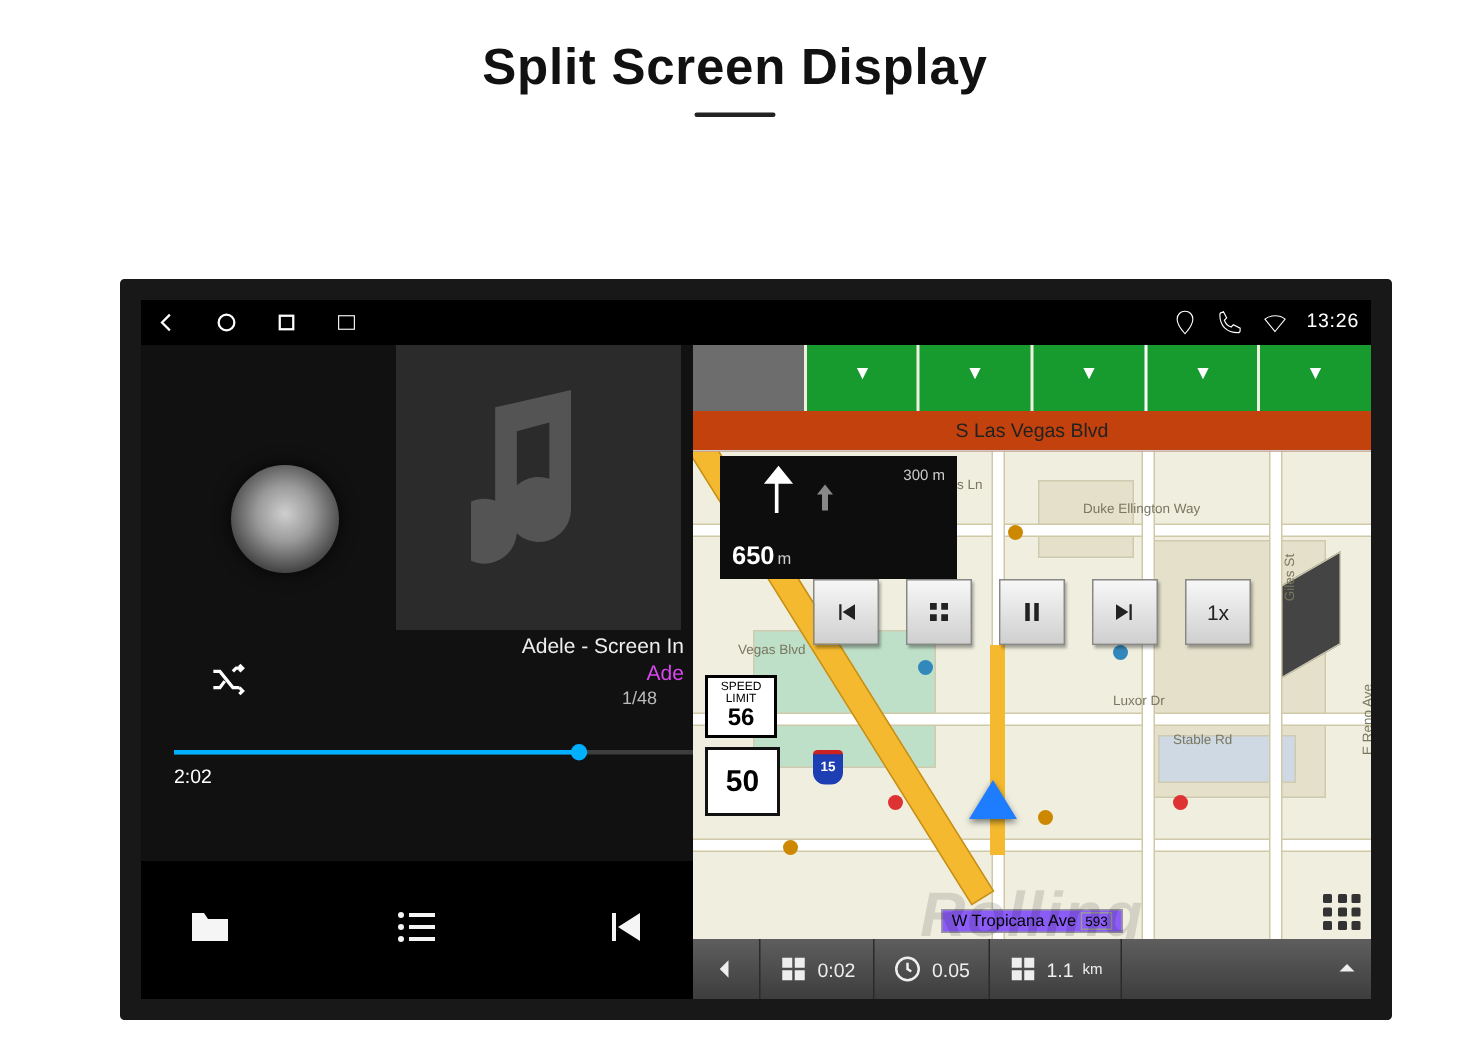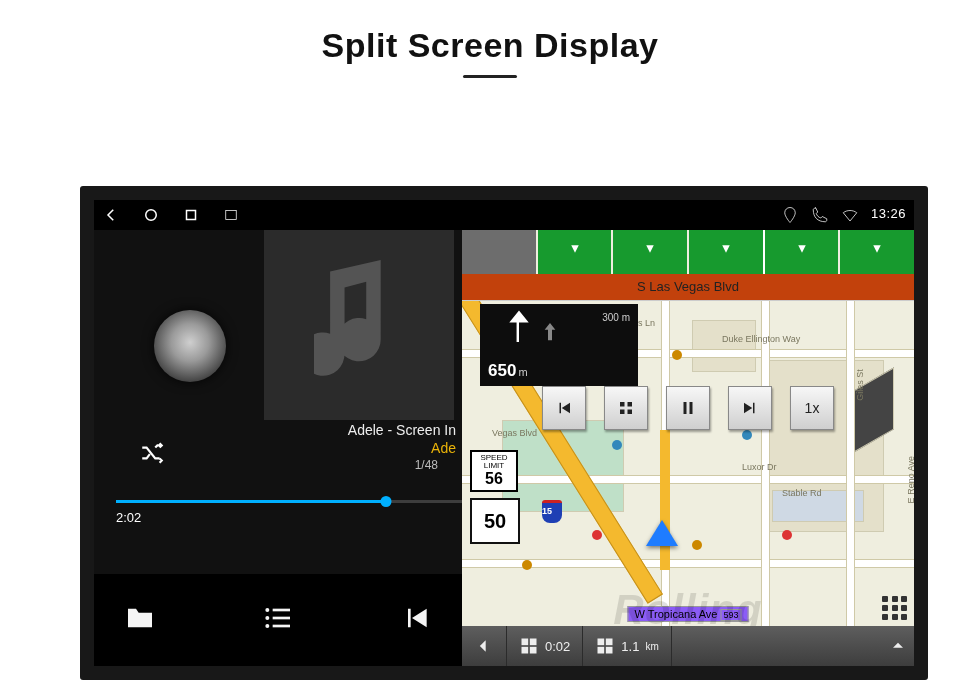--- a/index.html
+++ b/index.html
@@ -13,21 +13,21 @@
   .sb-right{gap:12px}
   .sb-ico{width:18px;height:18px;display:flex;align-items:center;justify-content:center}
   .sb-ico svg{stroke:#fff;fill:none;width:18px;height:18px}
   .clock{font-size:13px;color:#fff;letter-spacing:.5px}
   .split{position:absolute;top:30px;bottom:0;left:0;right:0;display:flex}
   .music{flex:0 0 368px;background:#111;position:relative;color:#fff;overflow:hidden}
   .art{position:absolute;left:170px;top:0;width:190px;height:190px;background:#2b2b2b;display:flex;align-items:center;justify-content:center}
   .art svg{width:90px;height:130px;fill:#545454}
   .joy{position:absolute;left:60px;top:80px;width:72px;height:72px;border-radius:50%;background:radial-gradient(circle at 50% 45%,#cfcfcf 0%,#9a9a9a 35%,#353535 80%,#111 100%);box-shadow:0 0 12px rgba(0,0,0,.8)}
   .track{position:absolute;left:220px;top:192px;right:6px;text-align:right;font-size:14px;color:#eee}
-  .artist{position:absolute;left:220px;top:210px;right:6px;text-align:right;font-size:14px;color:#eab308}
+  .artist{position:absolute;left:220px;top:210px;right:6px;text-align:right;font-size:14px;color:#d946ef}
   .counter{position:absolute;left:220px;top:228px;right:24px;text-align:right;font-size:12px;color:#bbb}
   .shuffle{position:absolute;left:45px;top:210px;color:#fff}
   .shuffle svg{width:26px;height:26px;stroke:#fff;fill:none;stroke-width:2}
   .progress{position:absolute;left:22px;right:0;top:270px;height:3px;background:#3d3d3d}
   .progress .fill{height:100%;width:78%;background:#00b0ff}
   .progress .dot{position:absolute;left:78%;top:-4px;width:11px;height:11px;border-radius:50%;background:#00b0ff;transform:translateX(-50%)}
   .elapsed{position:absolute;left:22px;top:280px;font-size:13px;color:#fff}
   .mbar{position:absolute;left:0;right:0;bottom:0;height:92px;background:#000;display:flex;align-items:center;justify-content:space-between;padding:0 30px}
   .mbar .mbtn svg{width:32px;height:32px;fill:#f5f5f5}
 
@@ -51,21 +51,21 @@
   .speedlimit .n{font-size:16px;font-weight:800}
   .curspeed{position:absolute;left:8px;top:268px;width:46px;height:42px;background:#fff;border:2px solid #111;display:flex;align-items:center;justify-content:center;font-size:20px;font-weight:800;z-index:4}
   
   .map{position:absolute;inset:0;background:#efeedf}
   .block{position:absolute;background:#e4e0ca;border:1px solid #cfcbb1}
   .road-h{position:absolute;height:7px;background:#fff;left:0;right:0;box-shadow:0 0 0 1px #cfc9a7}
   .road-v{position:absolute;width:7px;background:#fff;top:0;bottom:0;box-shadow:0 0 0 1px #cfc9a7}
   .hwy{position:absolute;width:16px;background:#f4b92e;top:40px;bottom:40px;transform:rotate(-32deg);left:90px;border:1px solid #c4901c}
   .label{position:absolute;font-size:9px;color:#7a775f;white-space:nowrap}
   .shield{position:absolute;width:20px;height:20px;background:#1e3fb4;border-radius:3px 3px 8px 8px;border-top:3px solid #c22}
-  .shield span{color:#fff;font-size:9px;font-weight:700;position:absolute;left:0;right:0;top:3px;text-align:left}
+  .shield span{color:#fff;font-size:9px;font-weight:700;position:absolute;left:0;right:0;top:3px;text-align:center}
   .poi{position:absolute;width:10px;height:10px;border-radius:50%}
   .cursor{position:absolute;width:0;height:0;border-left:16px solid transparent;border-right:16px solid transparent;border-bottom:26px solid #1e7cff;filter:drop-shadow(0 2px 2px rgba(0,0,0,.5))}
   .route{position:absolute;border-left:10px solid #f4b92e;height:140px}
   .street-sign{position:absolute;bottom:44px;left:50%;transform:translateX(-50%);background:#8b5cf6;border:1px solid #999;padding:1px 6px;font-size:11px}
   .street-sign .num{border:1px solid #999;font-size:9px;padding:0 2px;margin-left:3px}
   .footer{position:absolute;bottom:0;left:0;right:0;height:40px;background:linear-gradient(#5e5e5e,#3d3d3d);display:flex;align-items:center;color:#eee;font-size:13px;z-index:5}
   .footer .seg{display:flex;align-items:center;gap:6px;padding:0 12px;border-right:1px solid #2b2b2b;height:100%}
   .footer .seg:last-child{border-right:none;margin-left:auto;padding-right:6px}
   .footer .seg svg{width:20px;height:20px;fill:#eee}
   .menubtn{position:absolute;right:6px;bottom:44px;width:26px;height:26px;z-index:6}
@@ -315,20 +315,27 @@
             <svg viewBox="0 0 24 24">
                 <rect x="3" y="3" width="8" height="8"></rect>
                 <rect x="13" y="3" width="8" height="8"></rect>
                 <rect x="3" y="13" width="8" height="8"></rect>
                 <rect x="13" y="13" width="8" height="8"></rect>
               </svg>
             <span>0:02</span>
           </div>
           <div class="seg">
             <svg viewBox="0 0 24 24">
+                <circle cx="12" cy="12" r="9" fill="none" stroke="#eee" stroke-width="2"></circle>
+                <path d="M12 7v5l3 2" stroke="#eee" stroke-width="2" fill="none"></path>
+              </svg>
+            <span>0.05</span>
+          </div>
+          <div class="seg">
+            <svg viewBox="0 0 24 24">
                 <rect x="3" y="3" width="8" height="8"></rect>
                 <rect x="13" y="3" width="8" height="8"></rect>
                 <rect x="3" y="13" width="8" height="8"></rect>
                 <rect x="13" y="13" width="8" height="8"></rect>
               </svg>
             <span>1.1</span>
               <span style="font-size:10px">km</span>
           </div>
           <div class="seg">
               <svg viewBox="0 0 24 24">

